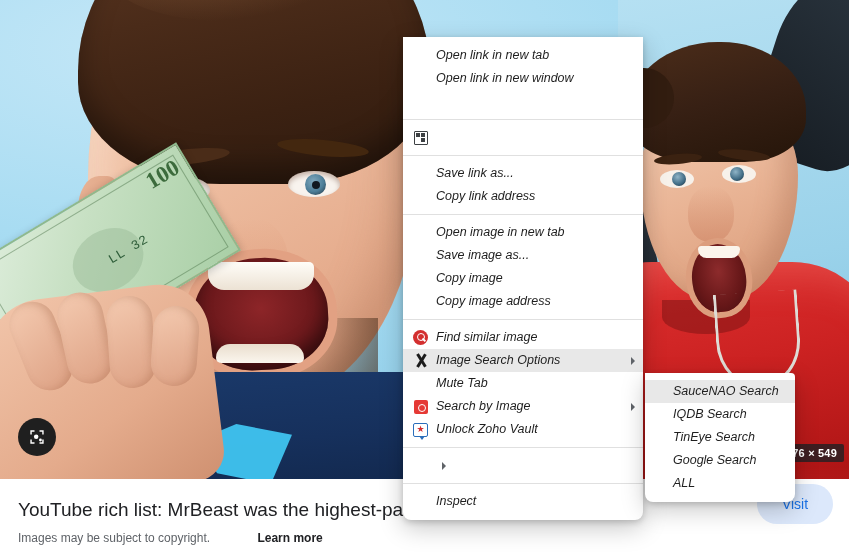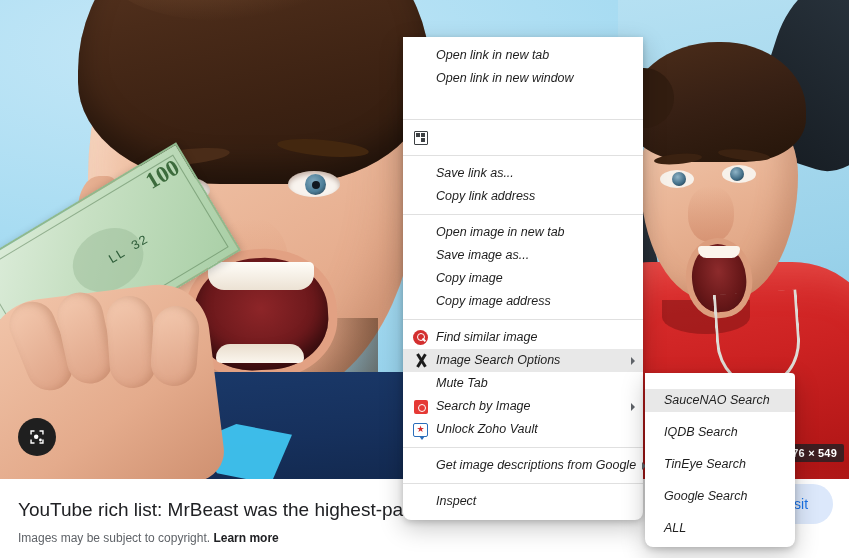--- a/index.html
+++ b/index.html
@@ -295,21 +295,21 @@
   }
   .info-title {
     position: absolute; left: 18px; top: 20px;
     font-size: 19px; color: #202124;
     white-space: nowrap;
   }
   .info-sub {
     position: absolute; left: 18px; top: 52px;
     font-size: 12px; color: #5f6368;
   }
-  .info-sub b { color: #202124; }
+  .info-sub b { color: #202124; margin-left: 44px; }
   .visit-btn {
     position: absolute; left: 757px; top: 484px;
     width: 76px; height: 40px;
     border-radius: 20px;
     background: #dce8fb;
     color: #1a73e8;
     font-size: 14px;
     display: flex; align-items: center; justify-content: center;
     cursor: pointer;
     border: none;
@@ -367,21 +367,21 @@
     left: 645px; top: 373px;
     width: 150px;
     background: #ffffff;
     border-radius: 0 4px 8px 8px;
     box-shadow: 0 2px 6px rgba(0,0,0,.18), 0 8px 24px rgba(0,0,0,.22);
     padding: 7px 0;
     font-size: 12.5px;
     color: #1f1f1f;
     z-index: 60;
   }
-  .ctx-sub .ctx-item { padding-left: 19px; margin-top: 9px; }
+  .ctx-sub .ctx-item { padding-left: 28px; }
 
   
   .ico-qr {
     width: 14px; height: 14px;
     border: 1.6px solid #3c4043;
     border-radius: 1px;
     display: grid;
     grid-template-columns: 1fr 1fr;
     grid-template-rows: 1fr 1fr;
     gap: 1.5px;
@@ -607,21 +607,20 @@
       </div>
       <div class="ctx-item">
         <span class="ctx-ico">
           <span class="ico-vault"></span>
         </span>
         <span class="ctx-label">Unlock Zoho Vault</span>
       </div>
       <div class="ctx-sep"></div>
       <div class="ctx-item">
         <span class="ctx-ico empty"></span>
-        <span class="ctx-label">Get image descriptions from Google</span>
         <span class="ctx-arrow"></span>
       </div>
       <div class="ctx-sep"></div>
       <div class="ctx-item">
         <span class="ctx-ico empty"></span>
         <span class="ctx-label">Inspect</span>
       </div>
     </div>
 
   <div class="ctx-sub" id="ctx-sub">

